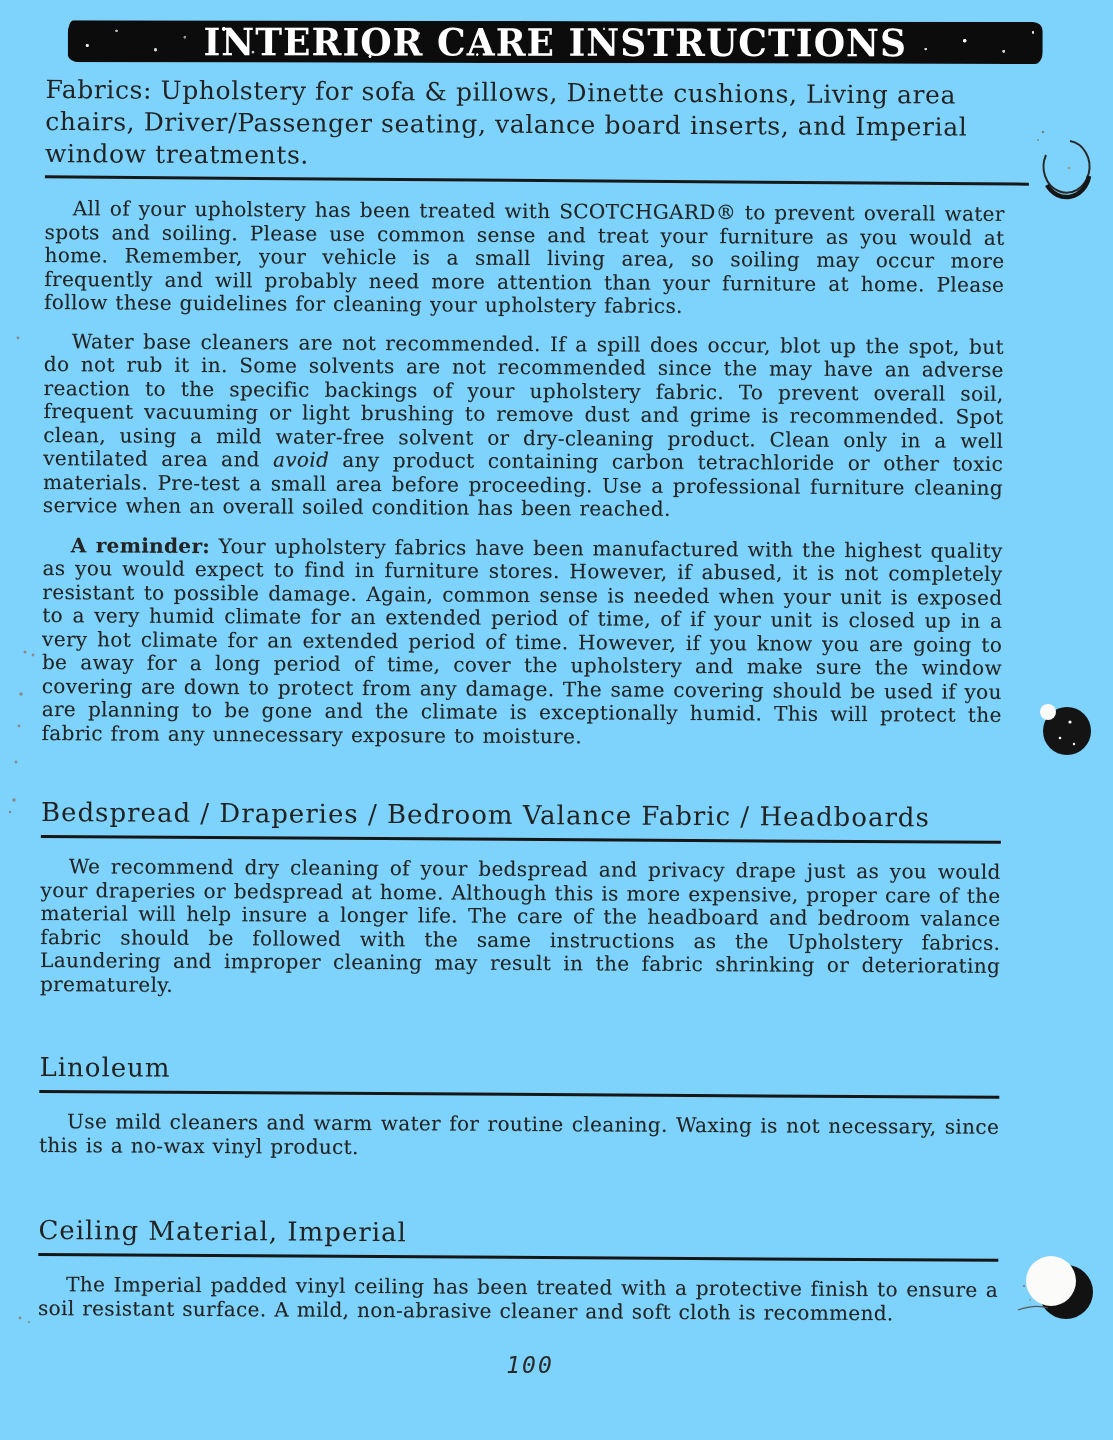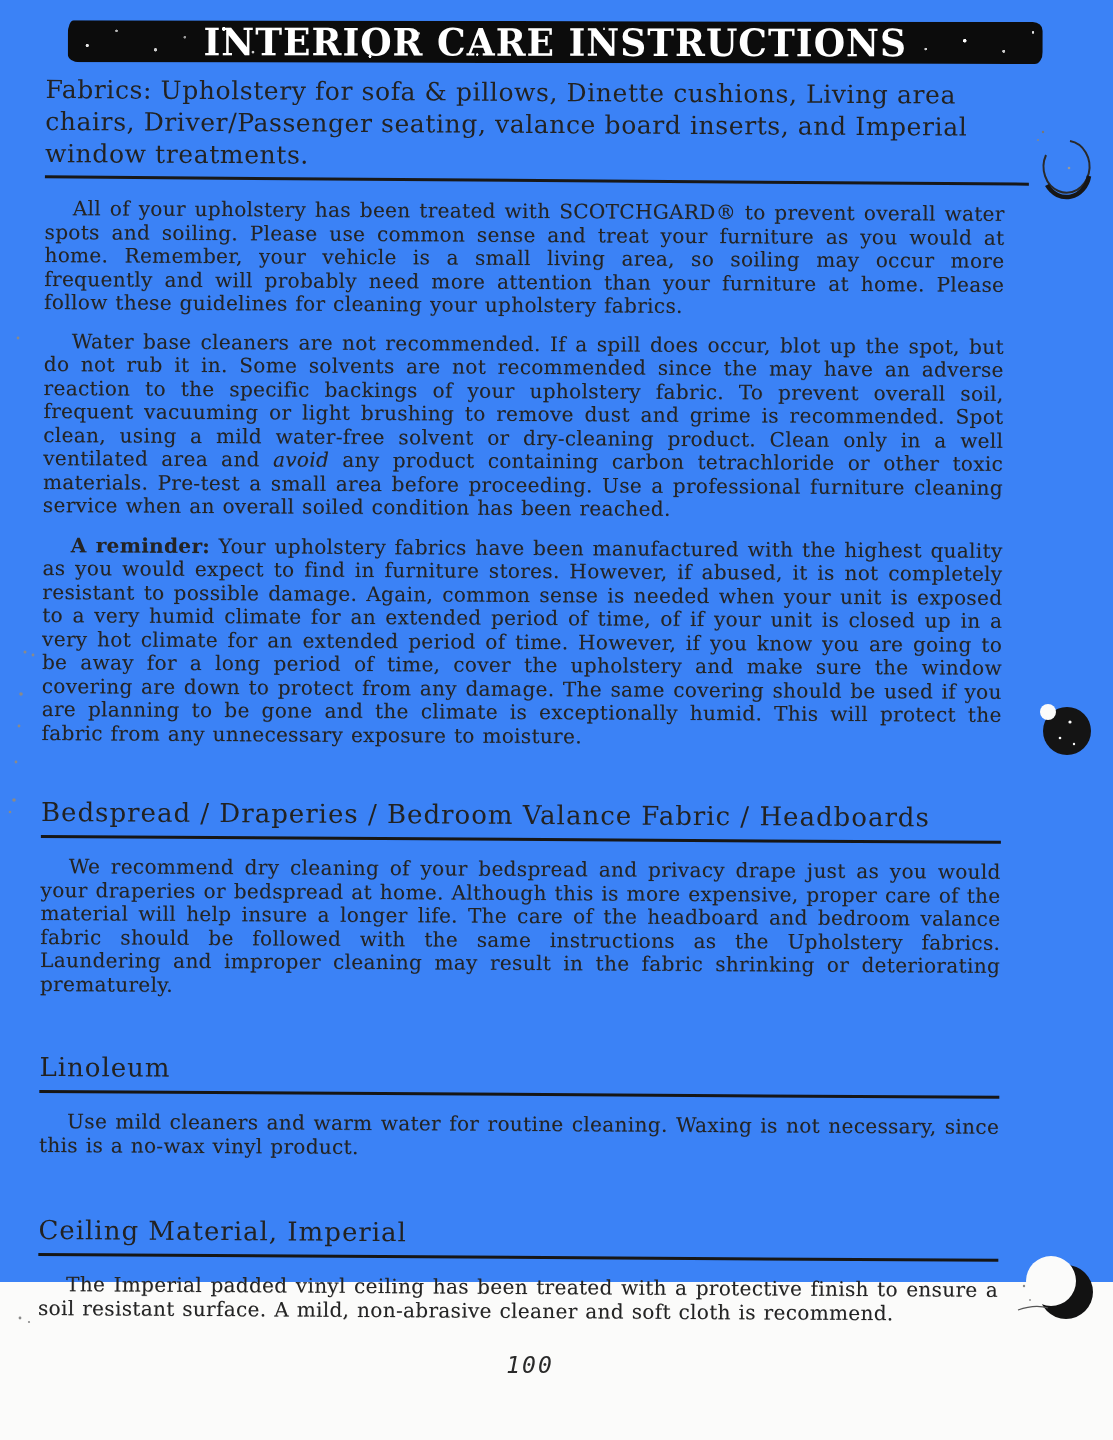--- a/index.html
+++ b/index.html
@@ -5,22 +5,22 @@
   html,body{margin:0;padding:0;}
   body{
     width:1113px;height:1440px;
     background:#fbfbfa;
     overflow:hidden;
     font-family:"DejaVu Serif", serif;
     color:#222;
   }
   .page{
     position:relative;
-    width:1113px;height:1282px;
-    background:#3b82f6;
+    width:1113px;height:1440px;
+    background:#7dd3fc;
   }
   .content{
     position:absolute;
     left:46px;top:0;
     width:960px;
     transform:rotate(0.35deg);
     transform-origin:0 0;
   }
   
   .banner{

